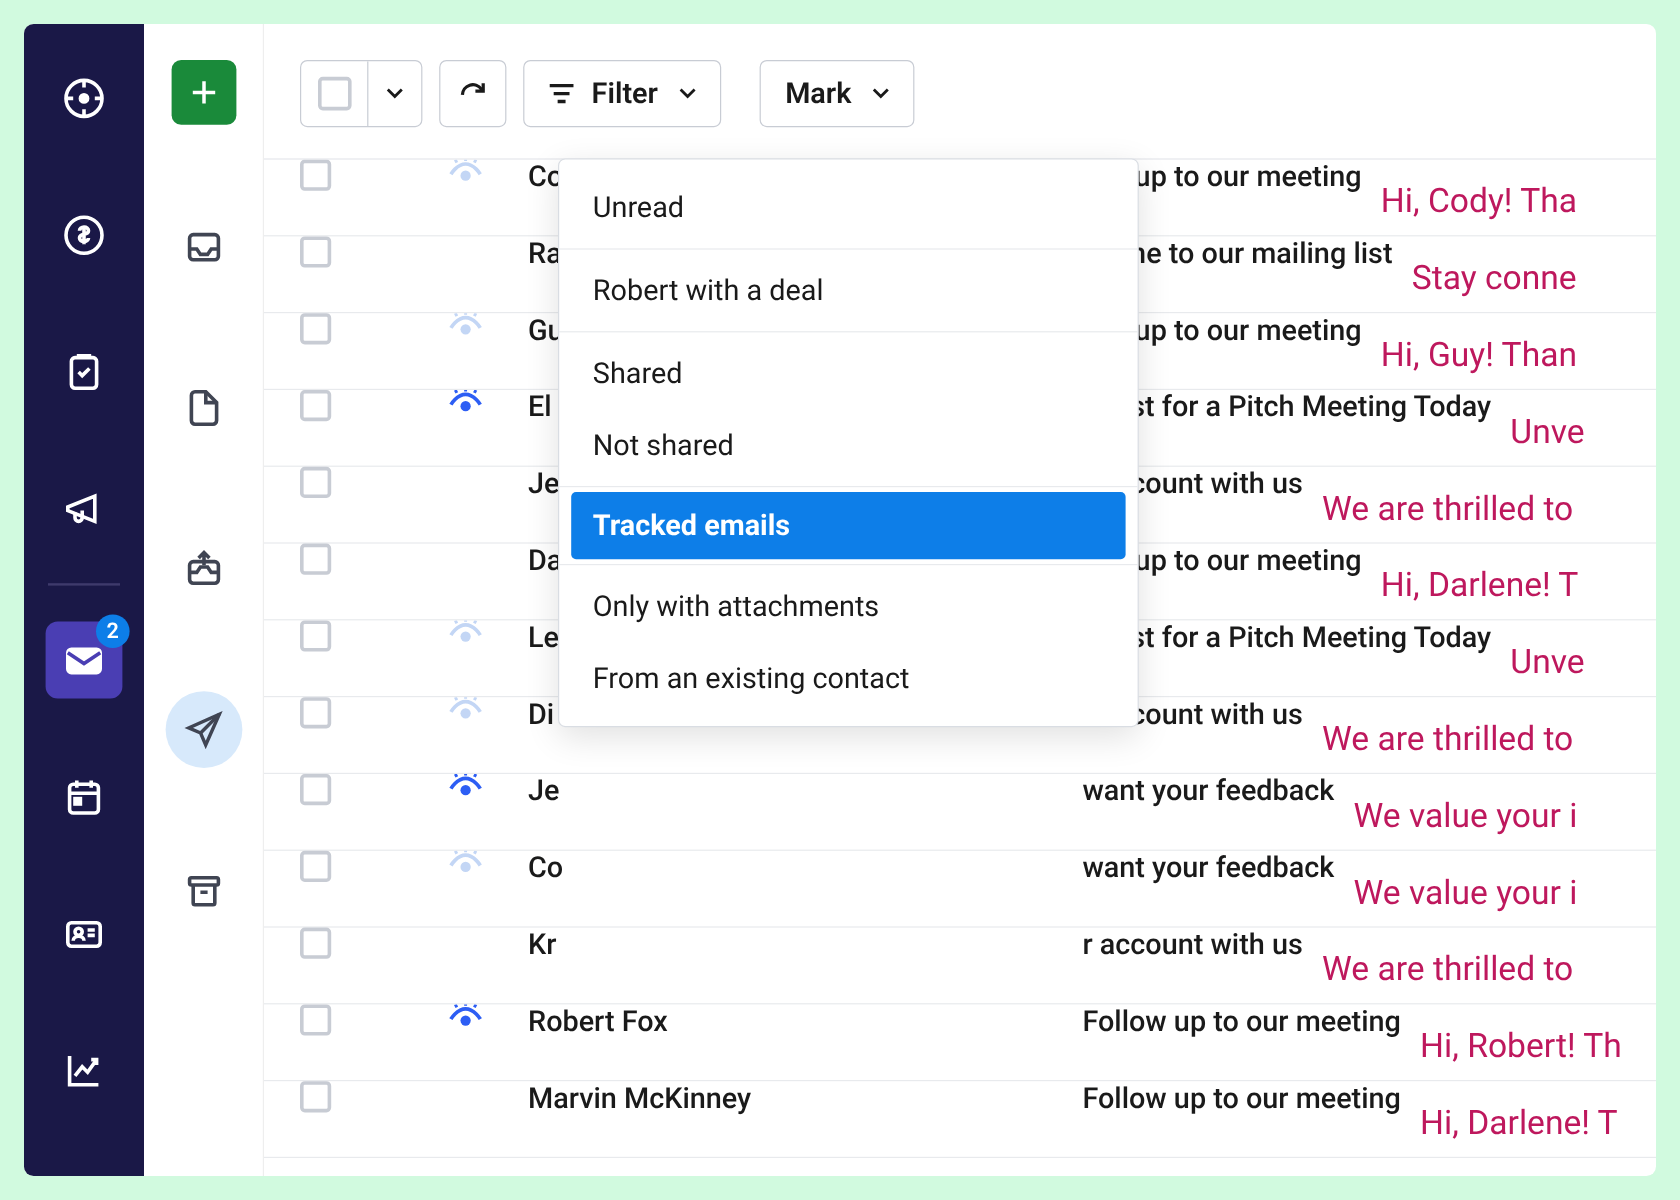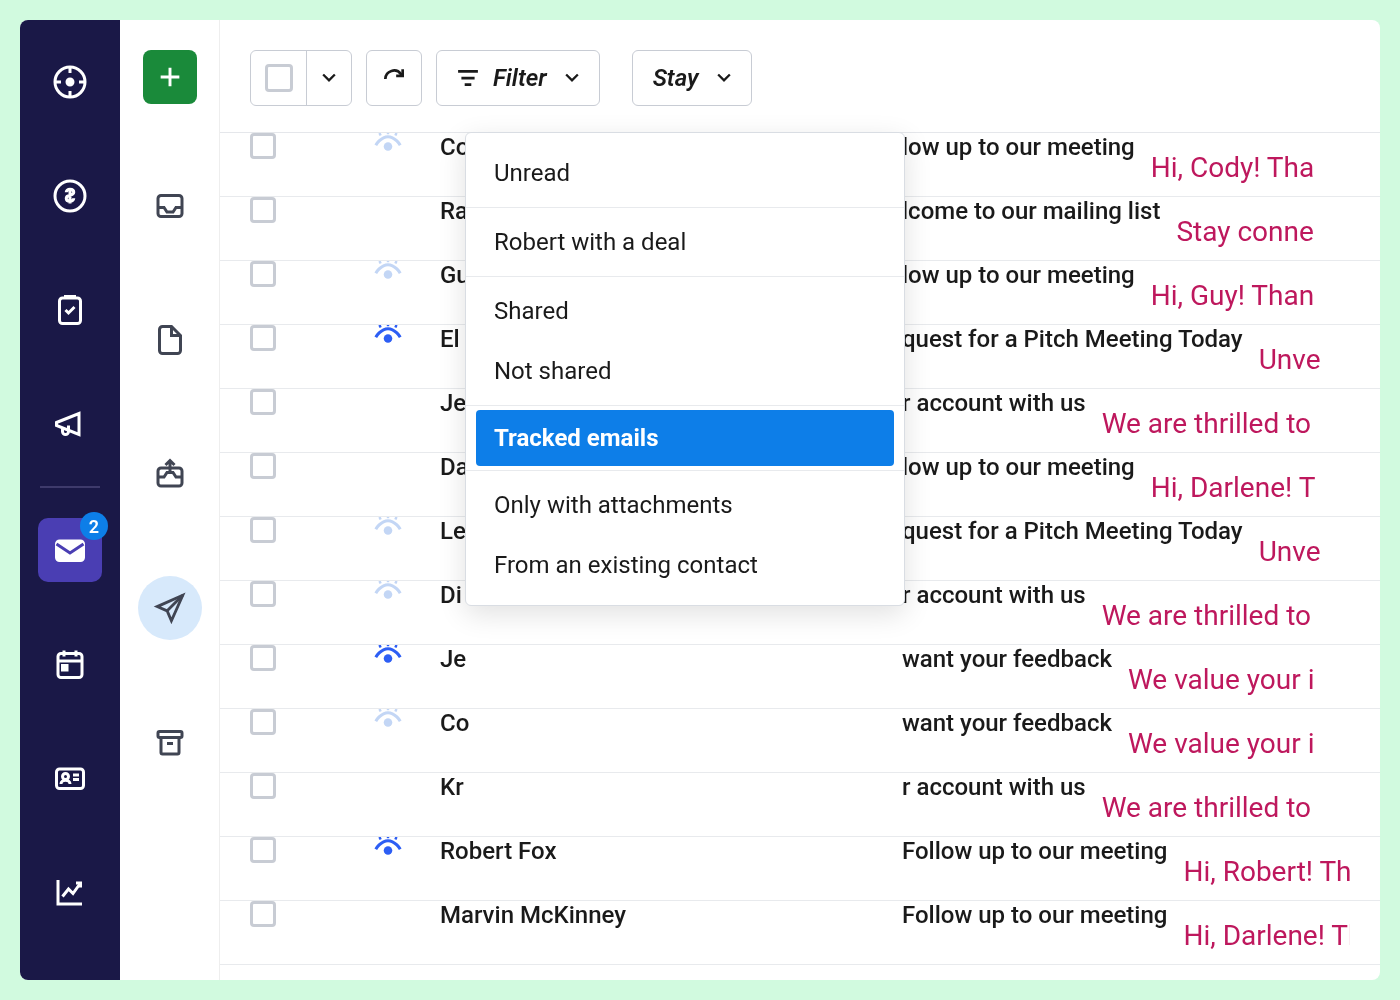--- a/index.html
+++ b/index.html
@@ -106,21 +106,20 @@
   flex-direction: column;
   overflow: hidden;
   position: relative;
 }
 .toolbar {
   display: flex;
   gap: 14px;
   padding: 30px 30px 26px 30px;
   border-bottom: 1px solid #e5e7eb;
   align-items: center;
-  font-style: italic;
 }
 .btn {
   border: 1px solid #c8ccd4;
   border-radius: 6px;
   background: #fff;
   height: 56px;
   display: flex;
   align-items: center;
   justify-content: center;
   padding: 0 20px;
@@ -207,21 +206,21 @@
   margin-top: 18px;
 }
 .email-row .rest {
   display: flex;
   overflow: hidden;
 }
 .dropdown {
   position: absolute;
   top: 112px;
   left: 245px;
-  width: 440px;
+  width: 484px;
   background: #fff;
   border: 1px solid #d9dde3;
   border-radius: 6px;
   box-shadow: 0 8px 28px rgba(0,0,0,0.12);
   z-index: 10;
   padding: 10px 0;
 }
 .dropdown .sep {
   height: 1px;
   background: #e8eaed;
@@ -377,21 +376,21 @@
             <line x1="1" y1="2" x2="19" y2="2"></line>
             <line x1="4" y1="8" x2="16" y2="8"></line>
             <line x1="7" y1="14" x2="13" y2="14"></line>
           </svg>
         <span>Filter</span>
         <svg class="caret" width="14" height="10" viewBox="0 0 12 8">
             <path d="M1 1l5 5 5-5" fill="none" stroke="#1a1a1a" stroke-width="2"></path>
           </svg>
       </div>
       <div class="btn" style="margin-left:18px">
-        <span>Stay</span>
+        <span>Mark</span>
         <svg class="caret" width="14" height="10" viewBox="0 0 12 8">
             <path d="M1 1l5 5 5-5" fill="none" stroke="#1a1a1a" stroke-width="2"></path>
           </svg>
       </div>
     </div>
 
     <div class="email-list" id="email-list">
         <div class="email-row">
     <div class="chk"></div>
     <div class="eye">

